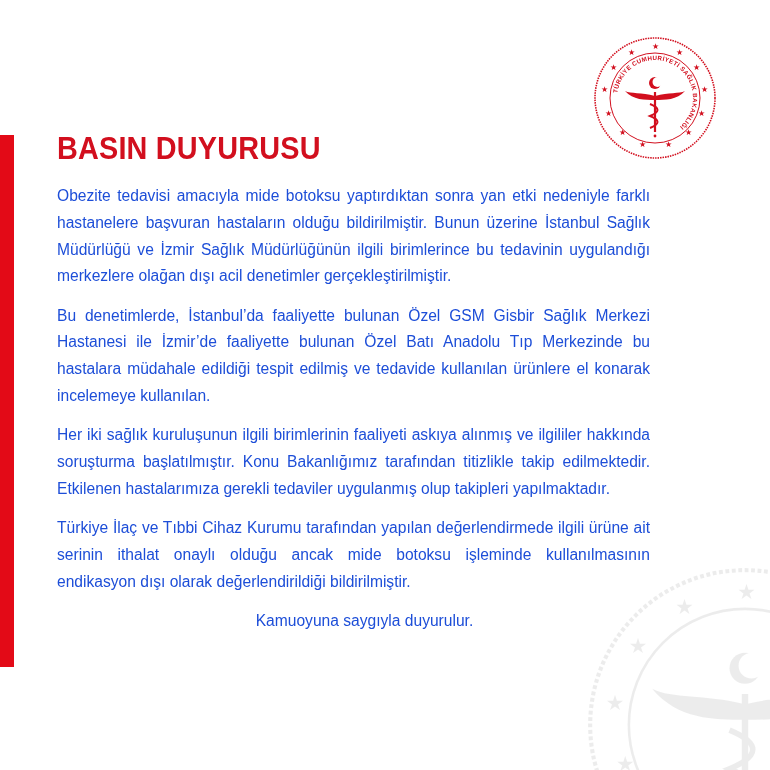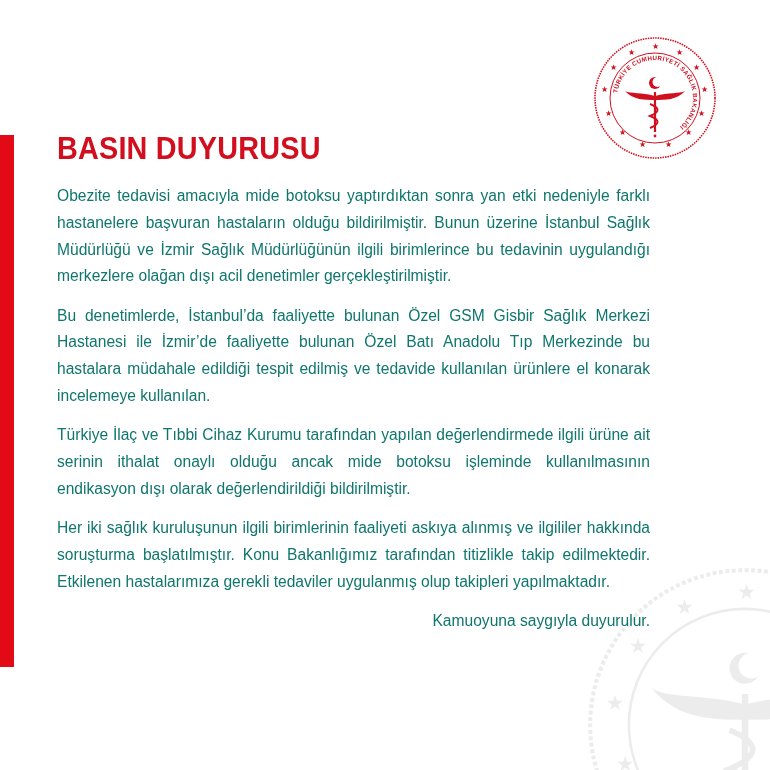--- a/index.html
+++ b/index.html
@@ -10,25 +10,25 @@
   .red-bar { position: absolute; left: 0; top: 135px; width: 14px; height: 532px; background: #e30a17; }
   .seal { position: absolute; left: 593px; top: 36px; width: 124px; height: 124px; }
   .watermark { position: absolute; left: 585px; top: 565px; width: 320px; height: 320px; opacity: 0.18; }
   .title {
     position: absolute; left: 57px; top: 131px; margin: 0;
     color: #d20f1e; font-weight: bold; font-size: 31px; letter-spacing: 0.2px;
     font-family: "Liberation Sans", sans-serif; transform: scaleX(0.93); transform-origin: left;
   }
   .body {
     position: absolute; left: 57px; top: 183px; width: 593px;
-    color: #0f766e; font-size: 15.6px; line-height: 26.8px;
+    color: #1d4ed8; font-size: 15.6px; line-height: 26.8px;
     font-family: "Liberation Sans", sans-serif;
   }
   .body p { margin: 0 0 12.5px 0; text-align: justify; }
-  .body p.last-left { text-align: right; margin-left: 22px; }
+  .body p.last-left { text-align: center; margin-left: 22px; }
 </style>
 </head>
 <body>
 
 <div class="red-bar"></div>
 
 <svg class="seal" viewBox="0 0 124 124">
   <defs>
     <path id="sealArc" d="M 62 62 m -38 0 a 38 38 0 1 1 76 0 a 38 38 0 1 1 -76 0"></path>
   </defs>
@@ -78,16 +78,16 @@
   <path d="M62 54 C46 50 34 52 26 48 C36 60 50 60 62 60 Z" fill="#9a9a9a"></path>
   <path d="M62 54 C78 50 90 52 98 48 C88 60 74 60 62 60 Z" fill="#9a9a9a"></path>
   <path d="M56 64 C68 69 68 74 56 79 C68 84 68 89 56 94" fill="none" stroke="#9a9a9a" stroke-width="2.2"></path>
 </svg>
 
 <h1 class="title">BASIN DUYURUSU</h1>
 
 <div class="body">
   <p>Obezite tedavisi amacıyla mide botoksu yaptırdıktan sonra yan etki nedeniyle farklı hastanelere başvuran hastaların olduğu bildirilmiştir. Bunun üzerine İstanbul Sağlık Müdürlüğü ve İzmir Sağlık Müdürlüğünün ilgili birimlerince bu tedavinin uygulandığı merkezlere olağan dışı acil denetimler gerçekleştirilmiştir.</p>
   <p>Bu denetimlerde, İstanbul’da faaliyette bulunan Özel GSM Gisbir Sağlık Merkezi Hastanesi ile İzmir’de faaliyette bulunan Özel Batı Anadolu Tıp Merkezinde bu hastalara müdahale edildiği tespit edilmiş ve tedavide kullanılan ürünlere el konarak incelemeye kullanılan.</p>
+  <p>Her iki sağlık kuruluşunun ilgili birimlerinin faaliyeti askıya alınmış ve ilgililer hakkında soruşturma başlatılmıştır. Konu Bakanlığımız tarafından titizlikle takip edilmektedir. Etkilenen hastalarımıza gerekli tedaviler uygulanmış olup takipleri yapılmaktadır.</p>
   <p>Türkiye İlaç ve Tıbbi Cihaz Kurumu tarafından yapılan değerlendirmede ilgili ürüne ait serinin ithalat onaylı olduğu ancak mide botoksu işleminde kullanılmasının endikasyon dışı olarak değerlendirildiği bildirilmiştir.</p>
-  <p>Her iki sağlık kuruluşunun ilgili birimlerinin faaliyeti askıya alınmış ve ilgililer hakkında soruşturma başlatılmıştır. Konu Bakanlığımız tarafından titizlikle takip edilmektedir. Etkilenen hastalarımıza gerekli tedaviler uygulanmış olup takipleri yapılmaktadır.</p>
   <p class="last-left">Kamuoyuna saygıyla duyurulur.</p>
 </div>
 
 </body></html>

